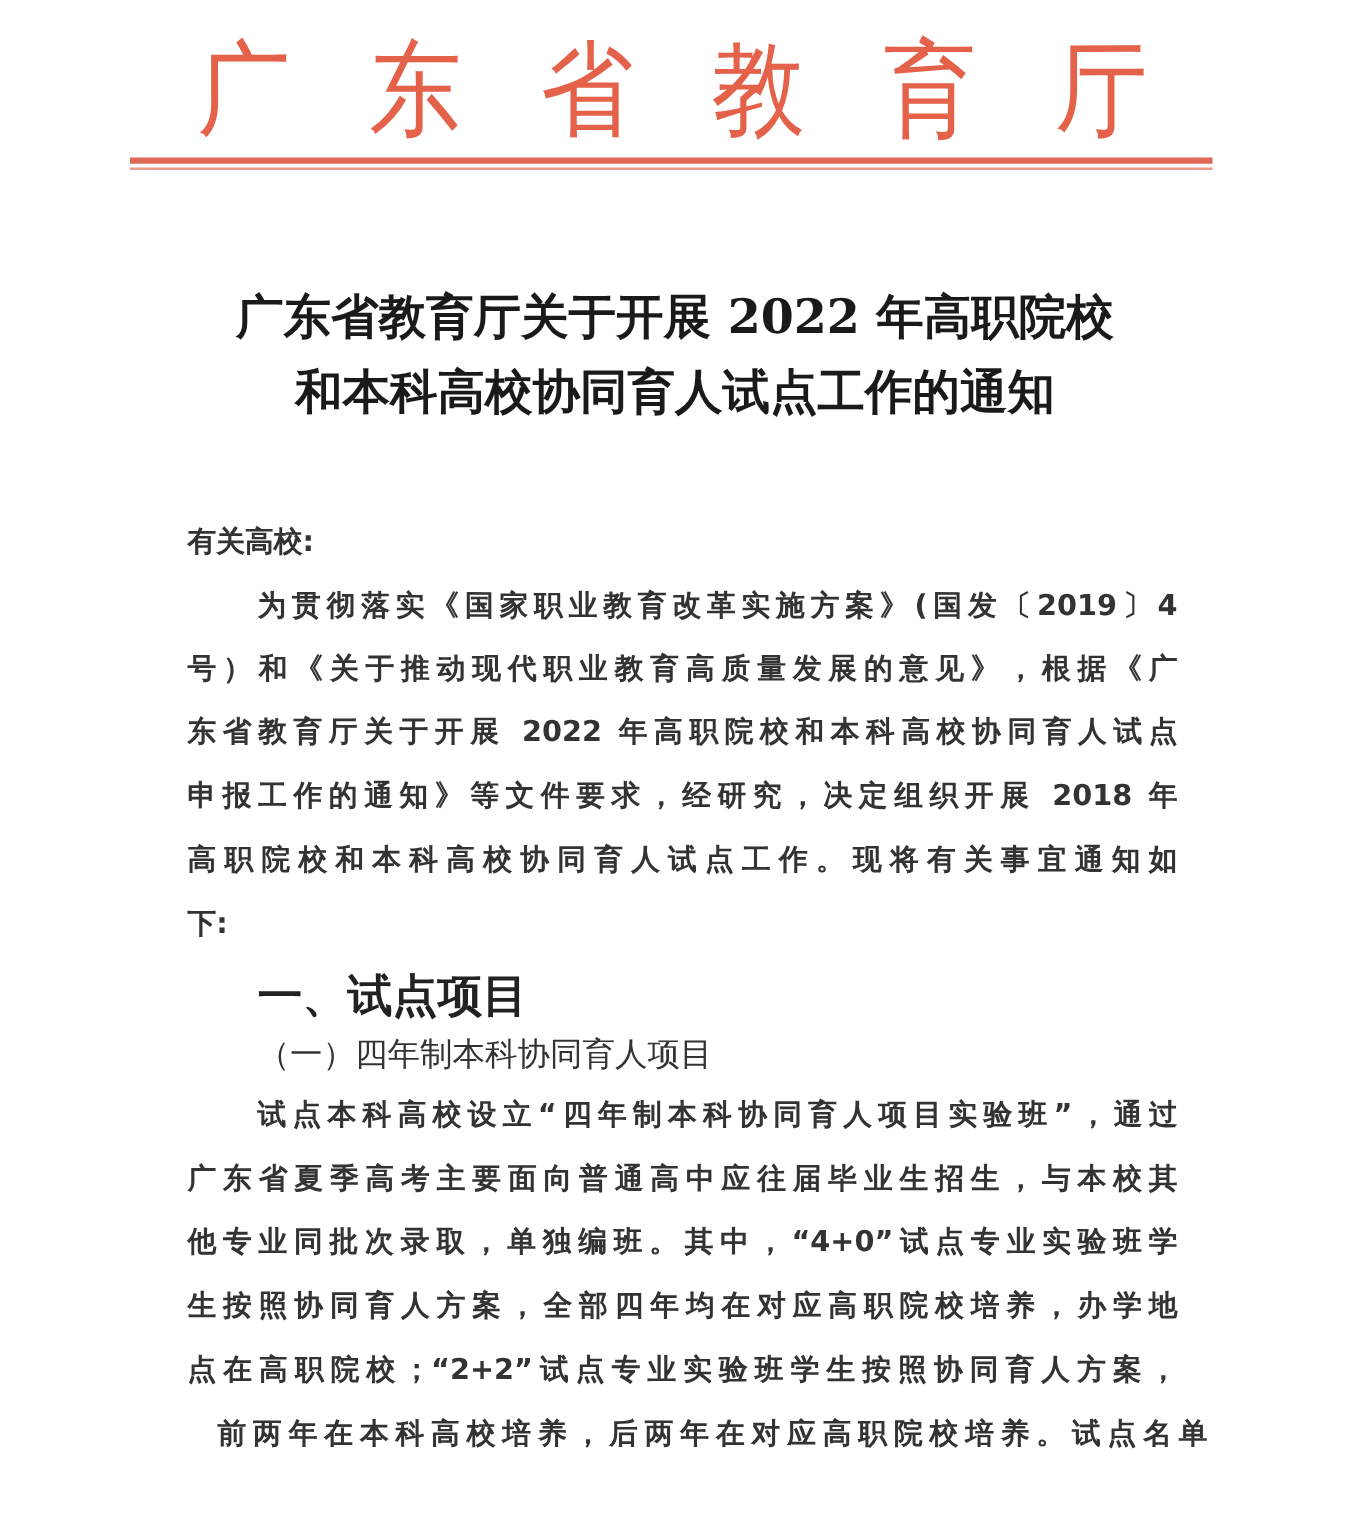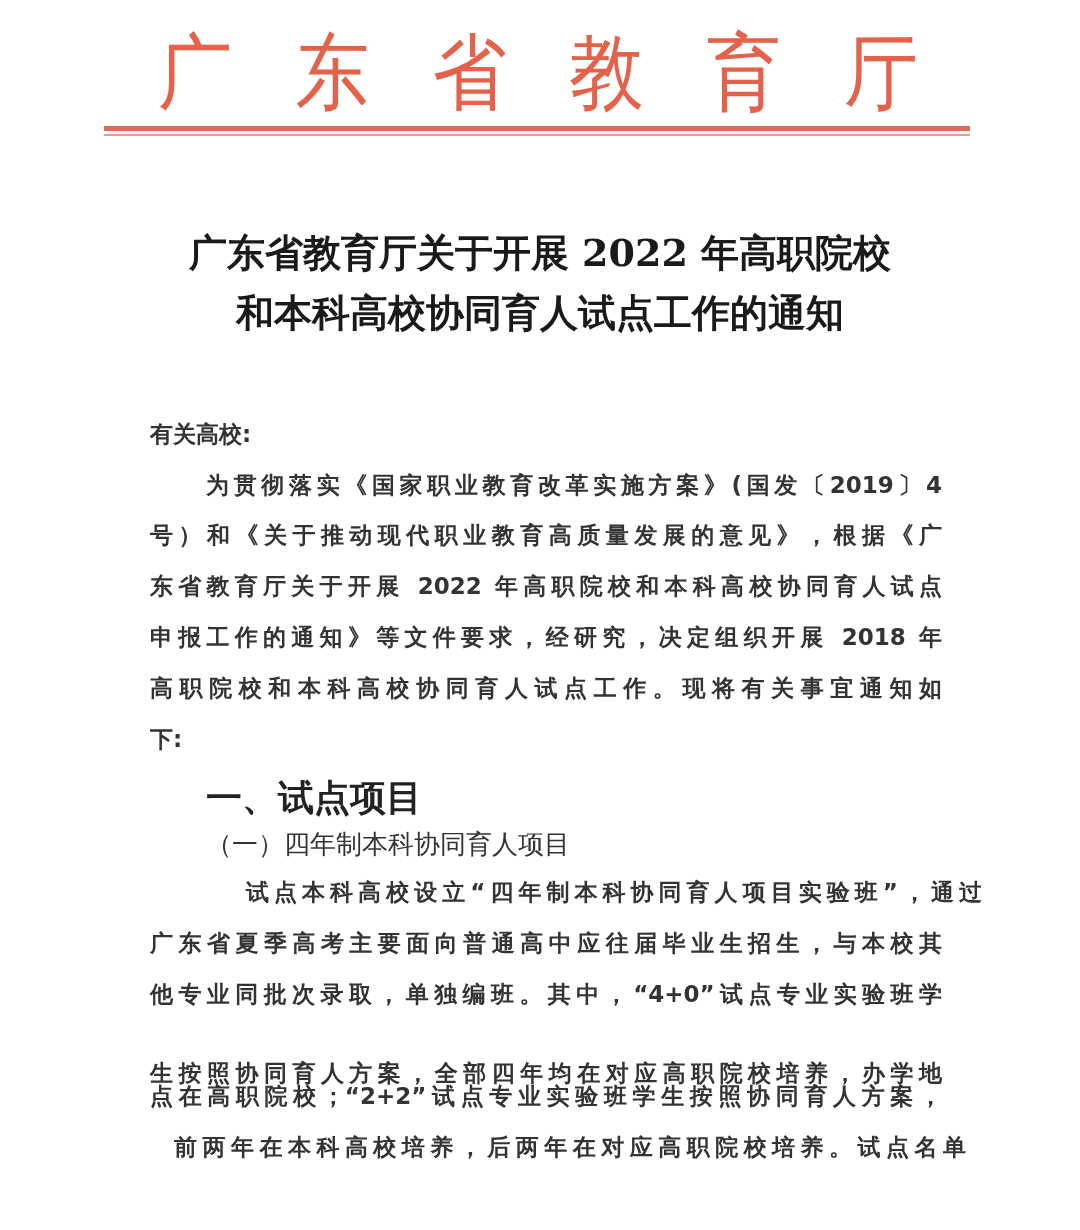--- a/index.html
+++ b/index.html
@@ -120,18 +120,18 @@
 <div class="body-line indent" style="top:474px;">为贯彻落实《国家职业教育改革实施方案》(国发〔2019〕4</div>
 <div class="body-line" style="top:524px;">号）和《关于推动现代职业教育高质量发展的意见》，根据《广</div>
 <div class="body-line" style="top:575px;">东省教育厅关于开展 2022 年高职院校和本科高校协同育人试点</div>
 <div class="body-line" style="top:626px;">申报工作的通知》等文件要求，经研究，决定组织开展 2018 年</div>
 <div class="body-line" style="top:677px;">高职院校和本科高校协同育人试点工作。现将有关事宜通知如</div>
 <div class="body-line noj" style="top:728px;">下:</div>
 
 <div class="heading1" style="top:780px;">一、试点项目</div>
 <div class="heading2" style="top:831px;">（一）四年制本科协同育人项目</div>
 
-<div class="body-line indent" style="top:881px;margin-left:40px;">试点本科高校设立“四年制本科协同育人项目实验班”，通过</div>
+<div class="body-line indent" style="top:881px;">试点本科高校设立“四年制本科协同育人项目实验班”，通过</div>
 <div class="body-line" style="top:932px;">广东省夏季高考主要面向普通高中应往届毕业生招生，与本校其</div>
 <div class="body-line" style="top:983px;">他专业同批次录取，单独编班。其中，“4+0”试点专业实验班学</div>
-<div class="body-line" style="top:1034px;margin-top:28px;">生按照协同育人方案，全部四年均在对应高职院校培养，办学地</div>
+<div class="body-line" style="top:1034px;">生按照协同育人方案，全部四年均在对应高职院校培养，办学地</div>
 <div class="body-line" style="top:1085px;">点在高职院校；“2+2”试点专业实验班学生按照协同育人方案，</div>
 <div class="body-line" style="top:1136px;margin-left:24px;">前两年在本科高校培养，后两年在对应高职院校培养。试点名单</div>
 
 </body></html>

